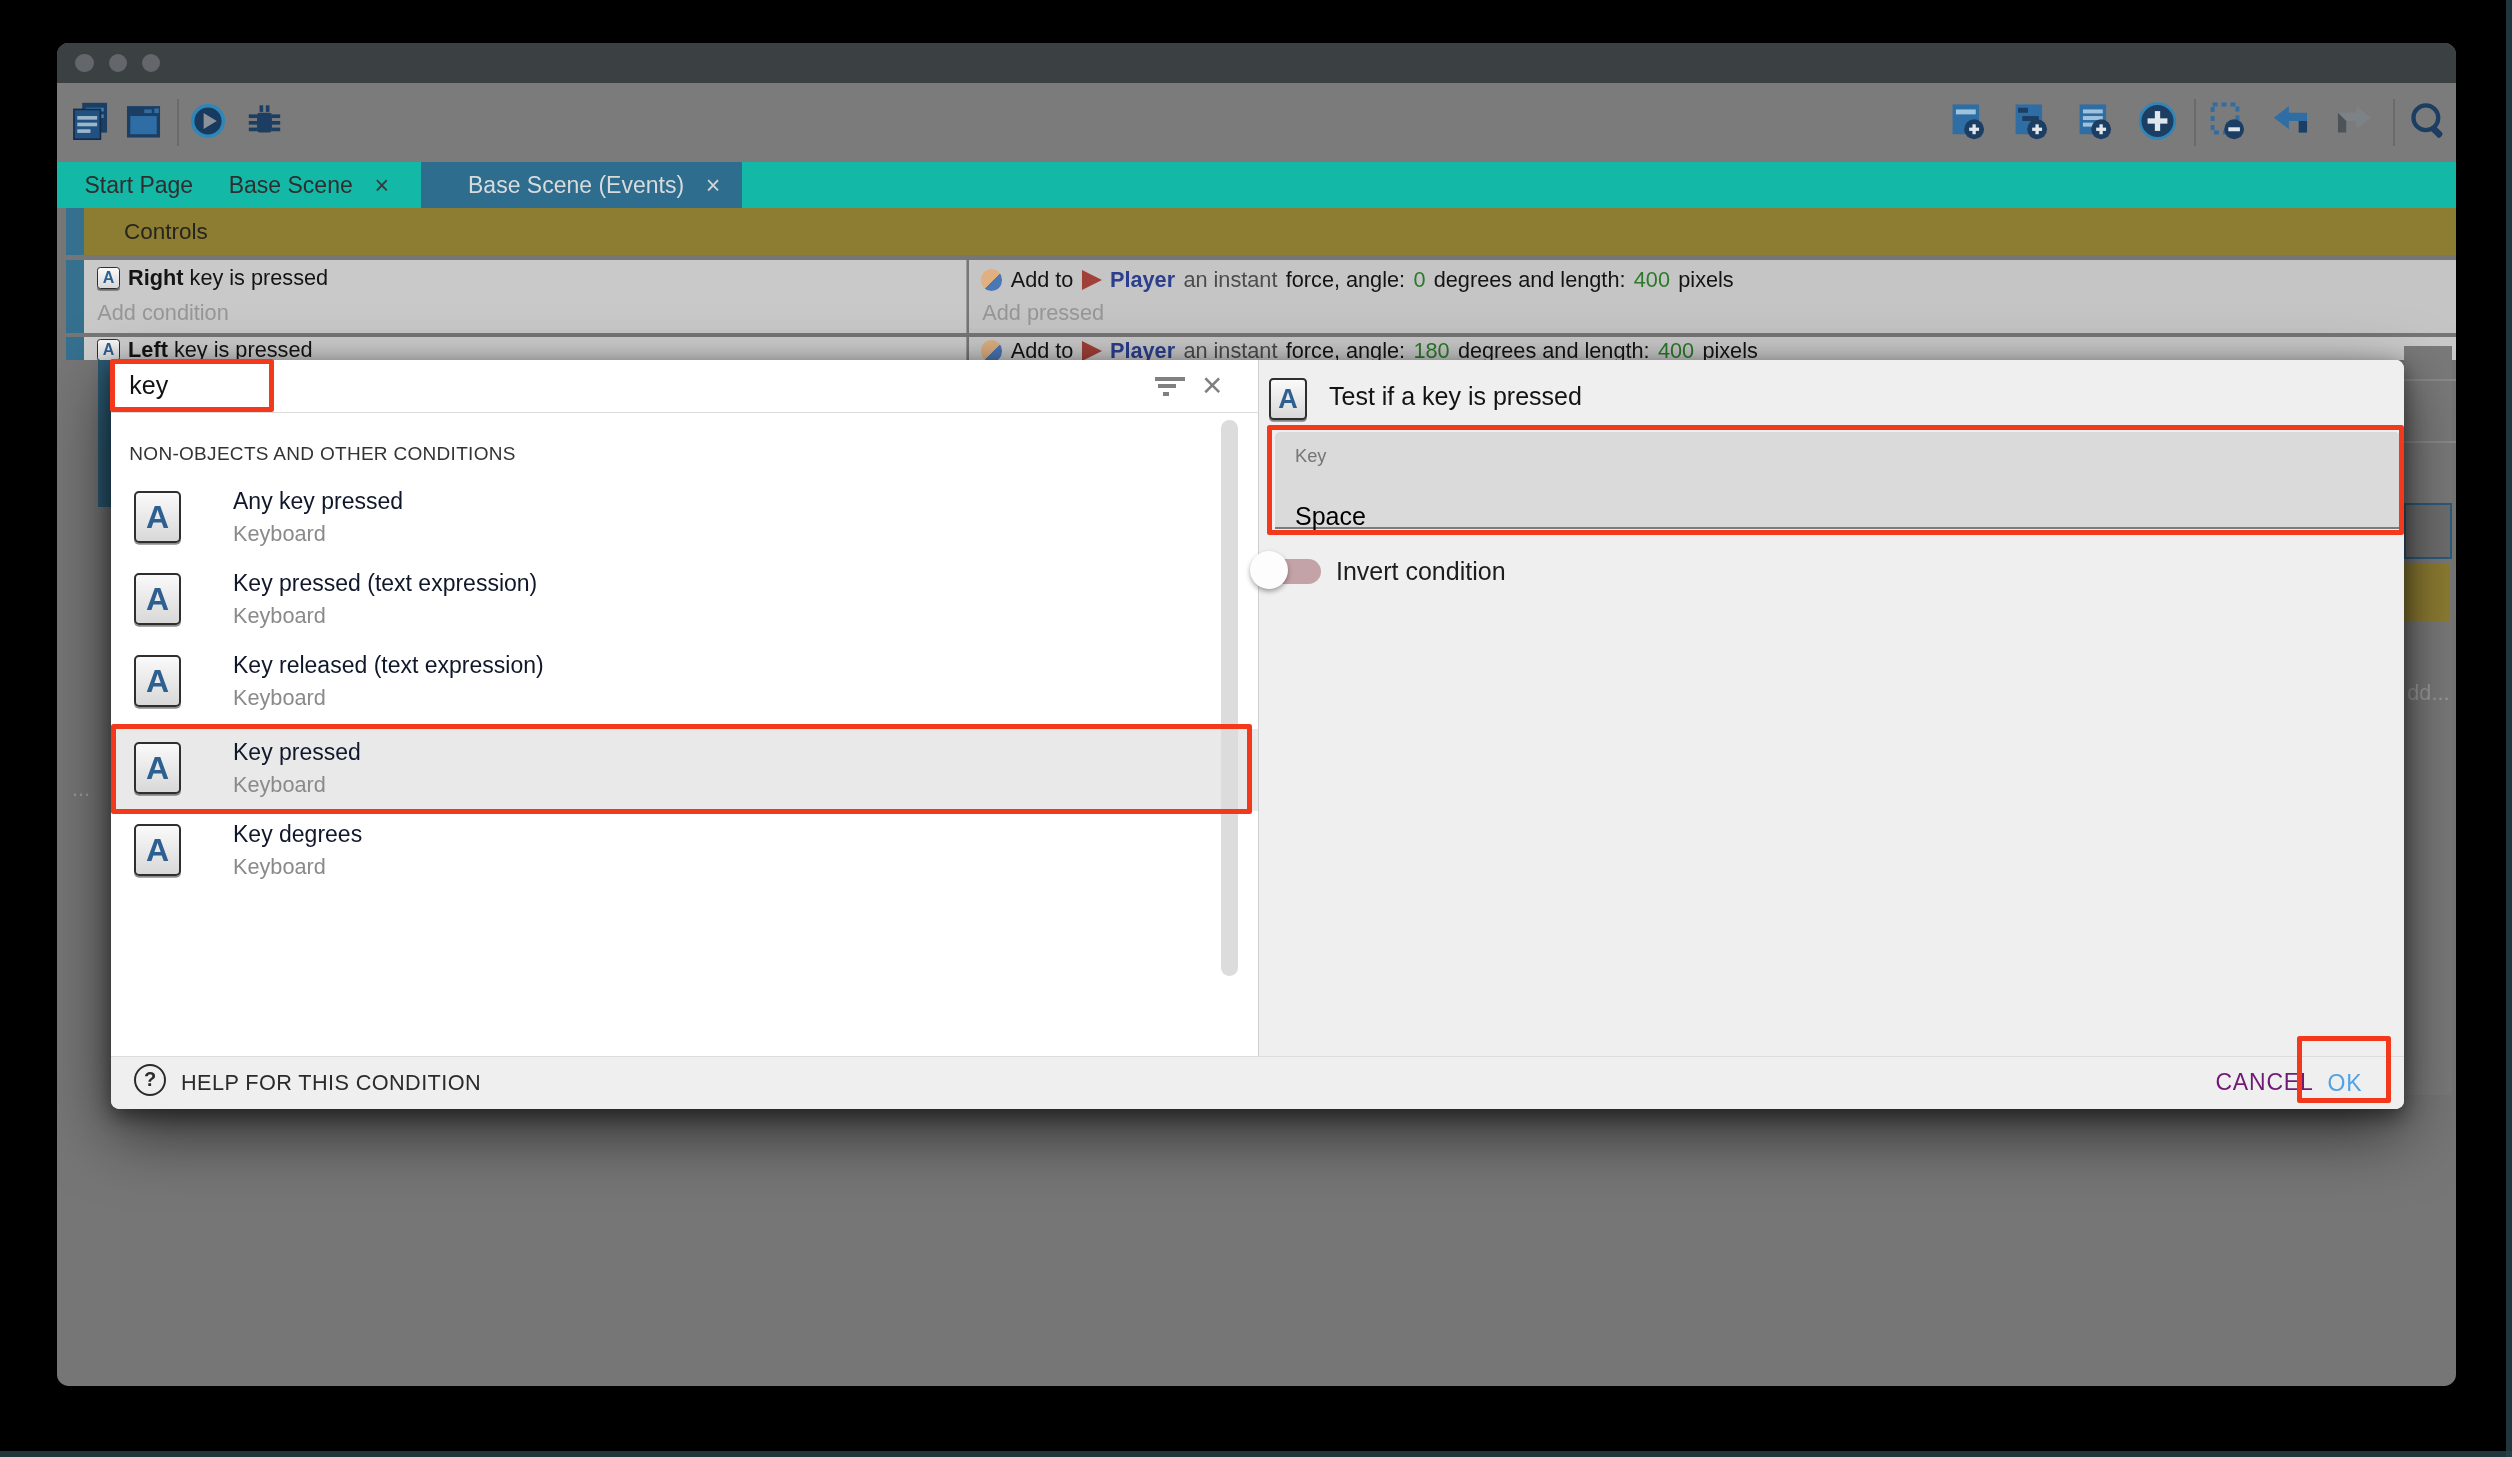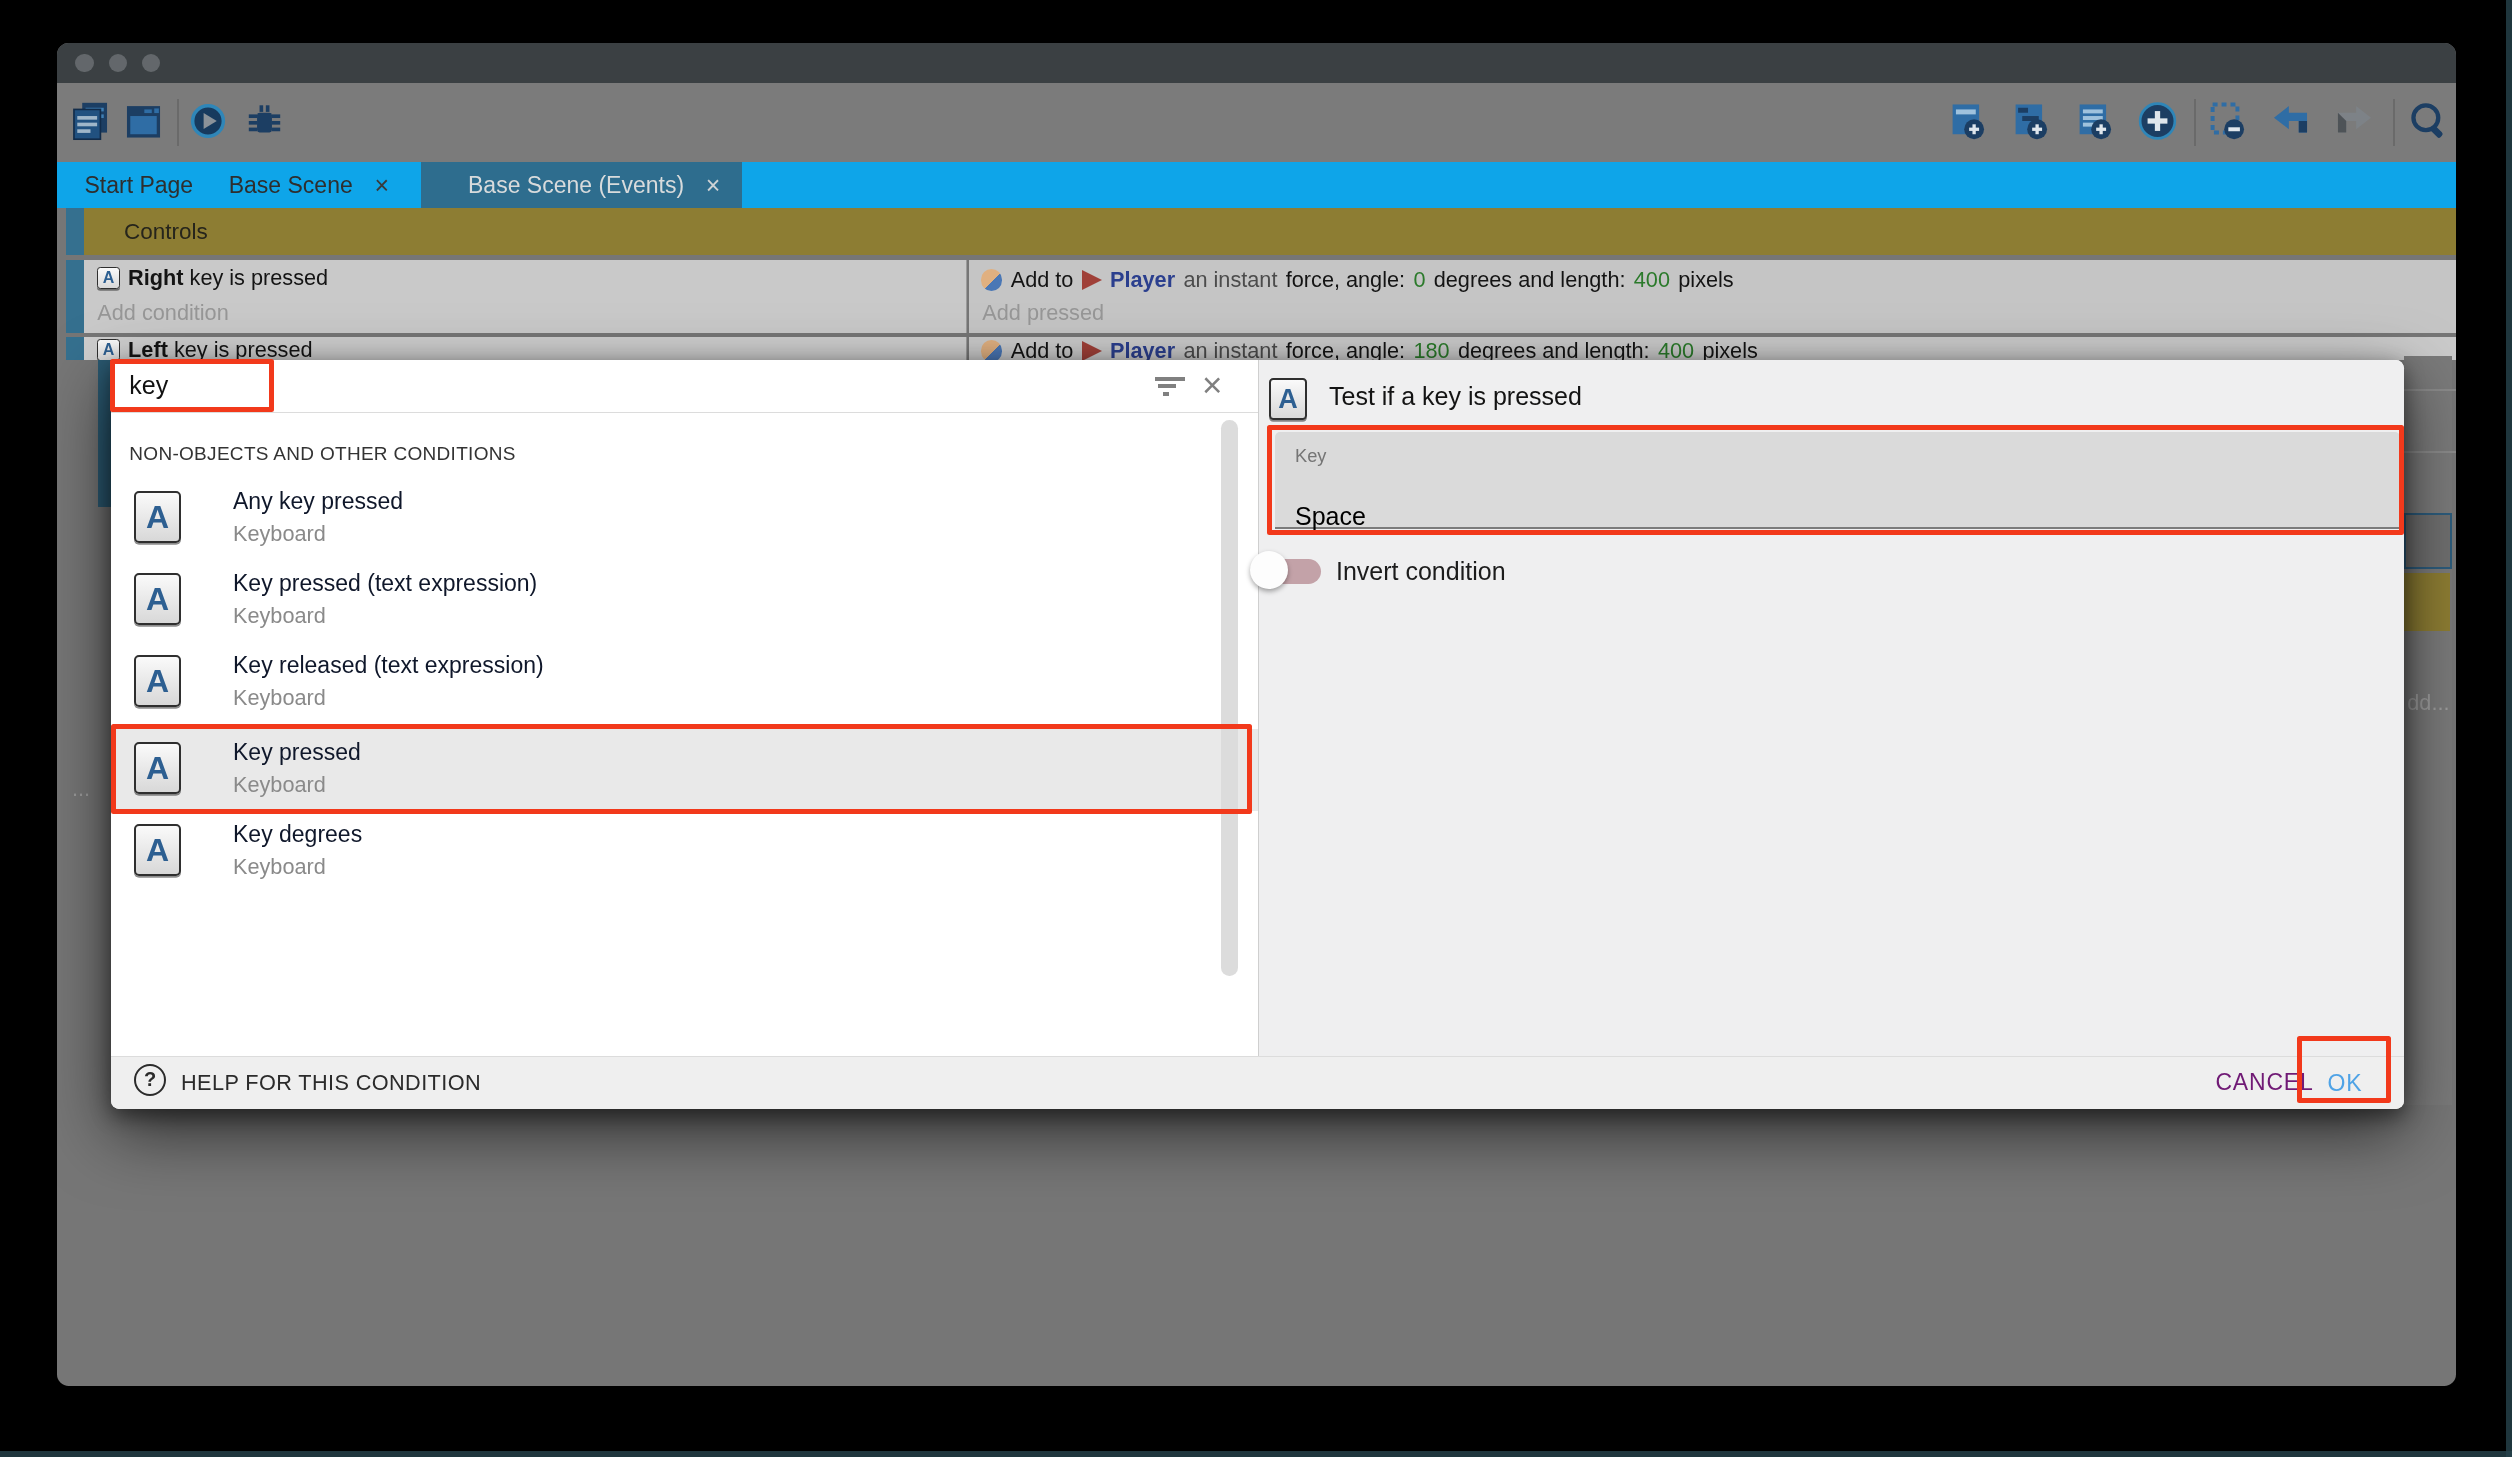--- a/index.html
+++ b/index.html
@@ -8,21 +8,21 @@
   
   #window{left:57px;top:43px;width:2399px;height:1343px;border-radius:11.7px;overflow:hidden;
     background:#767676;box-shadow:0 15px 50px rgba(0,0,0,.8);}
   #titlebar{left:0;top:0;width:100%;height:40px;background:#3b4043;}
   .tl-dot{width:18.3px;height:18.3px;border-radius:50%;background:#63676b;top:10.8px;}
   #title-text{width:100%;top:9.2px;text-align:center;color:#b4b7b9;font-size:20px;letter-spacing:0.2px;}
   #toolbar{left:0;top:40px;width:100%;height:79px;background:#7b7b7b;}
   .tb-icon{width:43px;height:50px;top:13.3px;}
   .tb-sep{width:1.7px;height:47px;top:16px;background:#6a6a6a;}
   
-  #tabbar{left:0;top:119px;width:100%;height:46px;background:#0ea5e9;text-align:right;}
+  #tabbar{left:0;top:119px;width:100%;height:46px;background:#14b8a6;text-align:right;}
   .tab{top:0;height:46px;display:flex;align-items:center;gap:21.7px;padding:0 21.7px;box-sizing:border-box;
     font-size:23px;color:#2e2e2e;}
   .tab .x{font-size:25px;color:#3a3a3a;line-height:1;}
   .tab.active{background:#2e6d8e;color:#d8dbdc;padding-left:47px;}
   .tab.active .x{color:#cfd3d5;}
   
   .bluebar{left:9.2px;width:17.5px;background:#35708f;}
   #controls-bar{left:27px;top:165px;width:2372px;height:47px;background:#8d7d33;color:#26251c;
     font-size:22.5px;font-weight:500;line-height:47px;padding-left:40px;box-sizing:border-box;}
   .ev-row{left:27px;width:2372px;}
@@ -264,21 +264,21 @@
         <span class="dim">an instant</span>
         <span>force, angle:</span>
         <span class="num">180</span>
         <span>degrees and length:</span>
         <span class="num">400</span>
         <span>pixels</span>
       </div>
     </div>
   </div>
 
-  <div class="sliver abs" style="left:2347px;top:313px;width:48px;height:749px">
+  <div class="sliver abs" style="left:2347px;top:303px;width:48px;height:749px">
     <div class="abs" style="left:0;top:33px;width:52px;height:1.7px;background:#8a8a8a"></div>
     <div class="abs" style="left:0;top:95px;width:52px;height:1.7px;background:#8a8a8a"></div>
     <div class="abs" style="left:0;top:157px;width:48px;height:56px;border:2.5px solid #2d5c7c;box-sizing:border-box;background:#6f6f6f"></div>
     <div class="abs" style="left:0;top:217px;width:46px;height:58px;background:#8d7d33"></div>
     <div class="abs" style="left:3.3px;top:334px;font-size:21.7px;color:#9e9e9e">dd...</div>
   </div>
   <div class="abs" style="left:41px;top:317px;width:13.3px;height:147px;background:#2b5a72"></div>
   <div class="abs" style="left:15px;top:733px;font-size:21.7px;color:#9b9b9b">...</div>
 
   <div id="dialog" class="abs">

